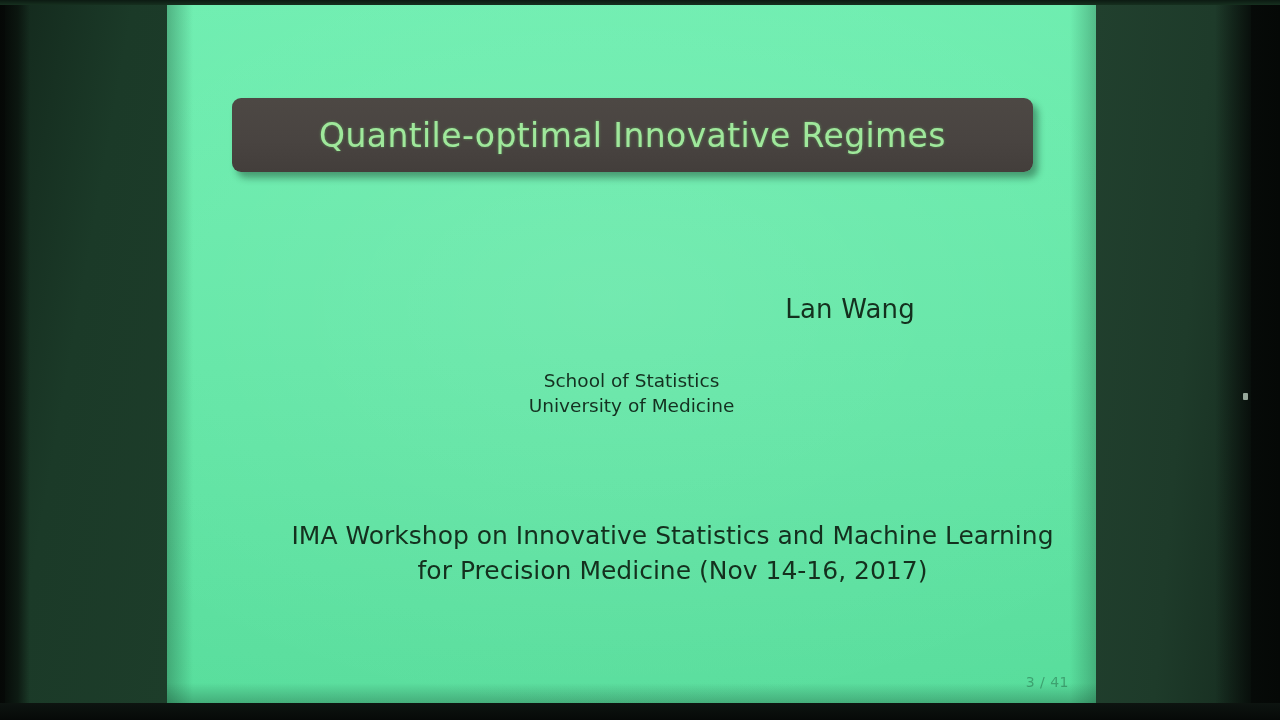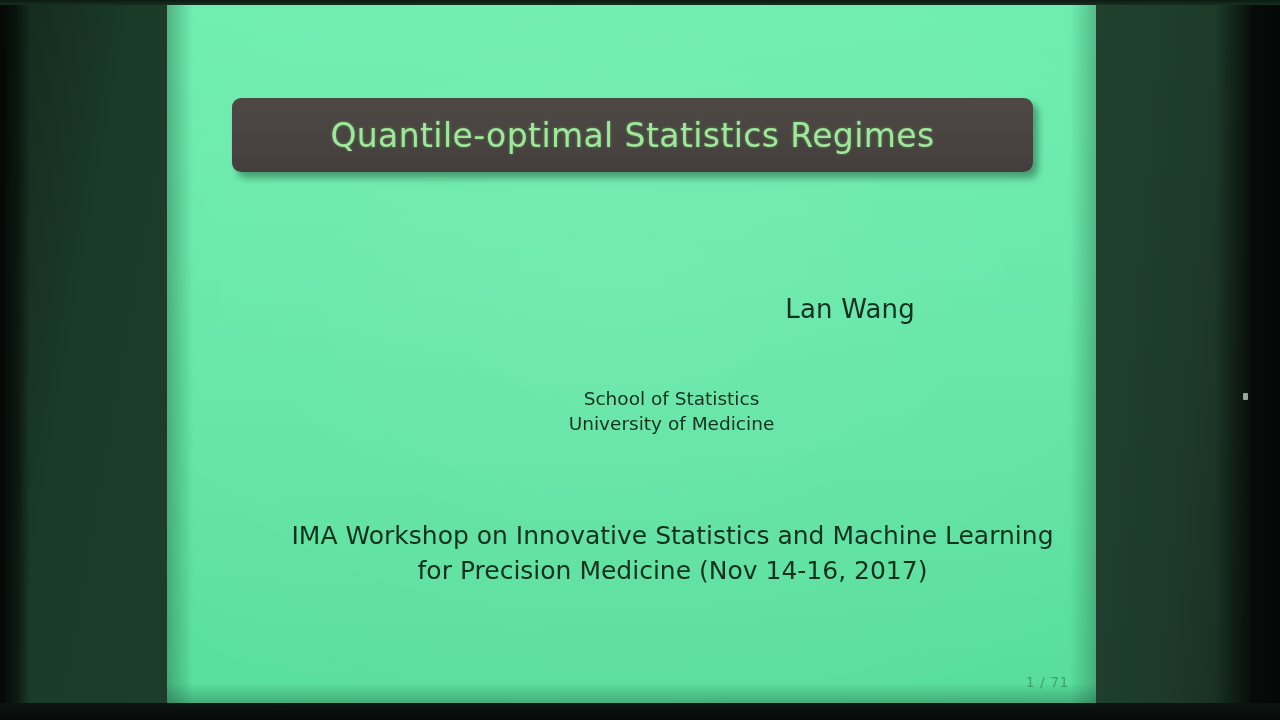--- a/index.html
+++ b/index.html
@@ -155,27 +155,26 @@
     left: 0; top: 289px;
     width: 748px;
     font-size: 26px;
     font-weight: 400;
     color: #14301e;
     letter-spacing: 0.2px;
     text-align: right;
   }
   #affiliation {
     position: absolute;
-    left: 0; top: 382px;
+    left: 0; top: 364px;
     width: 929px;
     font-size: 18.5px;
     line-height: 24.5px;
     font-weight: 400;
     color: #143020;
-    padding-left: 40px;
   }
   #affiliation .aff-line { display: block; }
   #venue {
     position: absolute;
     left: 0; top: 513px;
     width: 929px;
     font-size: 25px;
     line-height: 35px;
     font-weight: 400;
     color: #14301e;
@@ -205,38 +204,38 @@
   <div class="wall-left"></div>
   <div class="wall-right"></div>
   <div class="wall-right-fade"></div>
   <div class="wall-left-fade"></div>
   <div class="speck"></div>
 
   <div id="slide">
     <div id="slide-content-blur">
 
       <div id="title-bar">
-        <span id="title-text">Quantile-optimal Statistics Regimes</span>
+        <span id="title-text">Quantile-optimal Innovative Regimes</span>
       </div>
 
       <div class="slide-body">
 
         <div id="author-name">Lan Wang</div>
 
         <div id="affiliation">
           <span class="aff-line">School of Statistics</span>
           <span class="aff-line">University of Medicine</span>
         </div>
 
         <div id="venue">
           <span class="venue-line">IMA Workshop on Innovative Statistics and Machine Learning</span>
           <span class="venue-line">for Precision Medicine (Nov 14-16, 2017)</span>
         </div>
 
-        <div id="page-number">1 / 71</div>
+        <div id="page-number">3 / 41</div>
 
       </div>
     </div>
 
     <div class="slide-falloff-l"></div>
     <div class="slide-falloff-r"></div>
     <div class="slide-falloff-b"></div>
   </div>
 
   <div class="top-strip"></div>

